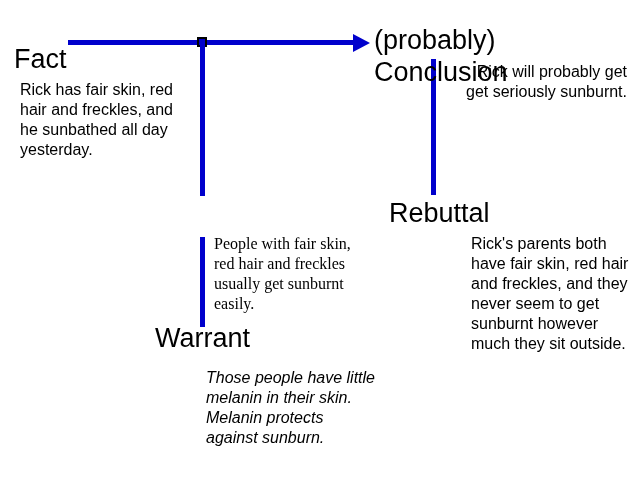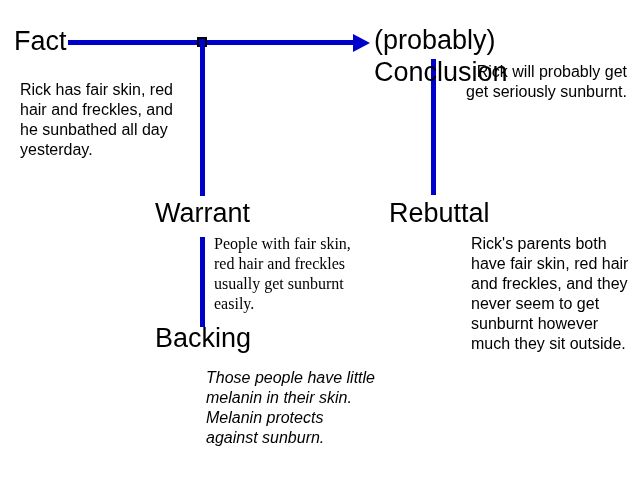--- a/index.html
+++ b/index.html
@@ -66,21 +66,21 @@
   .junction-handle {
     position: absolute;
     left: 197px;
     top: 37px;
     width: 10px;
     height: 10px;
     background: var(--connector);
     border: 2px solid #000000;
   }
   
-  .fact-heading        { left: 14px;  top: 25px; }
+  .fact-heading        { left: 14px;  top: 43px; }
   .conclusion-heading  { left: 374px; top: 24px; }
   .warrant-heading     { left: 155px; top: 197px; }
   .rebuttal-heading    { left: 389px; top: 197px; }
   .backing-heading     { left: 155px; top: 322px; }
   .fact-body           { left: 20px;  top: 52px;  width: 170px; margin-top: 28px; }
   .conclusion-body     { left: 447px; top: 62px;  width: 180px; text-align: right; }
   .warrant-body        { left: 214px; top: 234px; width: 180px; font-family: Liberation Serif, serif; }
   .rebuttal-body       { left: 447px; top: 234px; width: 190px; margin-left: 24px; }
   .backing-body        { left: 206px; top: 368px; width: 190px; font-style: italic; }
 </style>
@@ -91,23 +91,22 @@
 
   <div class="hline"></div>
   <div class="arrowhead"></div>
   <div class="junction-handle"></div>
   <div class="vline vline-left-upper"></div>
   <div class="vline vline-left-lower"></div>
   <div class="vline vline-right"></div>
 
   <div class="heading fact-heading">Fact</div>
   <div class="heading conclusion-heading">(probably)  Conclusion</div>
-  <div class="heading warrant-heading">Warrant</div>
   <div class="heading rebuttal-heading">Rebuttal</div>
-  <div class="heading backing-heading">Backing</div>
+  <div class="heading backing-heading">Warrant</div>
 
   <div class="body-text fact-body">Rick has fair skin, red
 hair and freckles, and
 he sunbathed all day
 yesterday.</div>
   <div class="body-text conclusion-body">Rick will probably get
 get seriously sunburnt.</div>
   <div class="body-text warrant-body">People with fair skin,
 red hair and freckles
 usually get sunburnt

